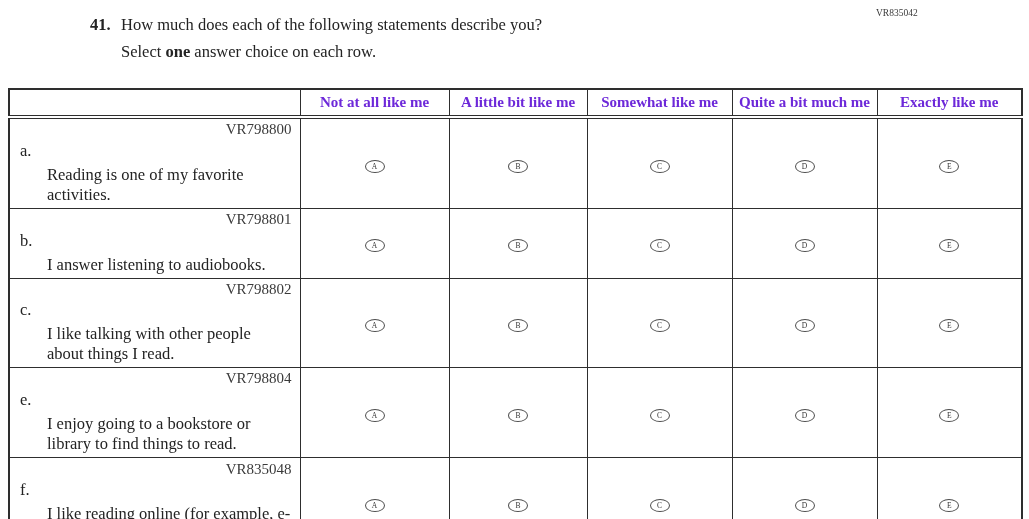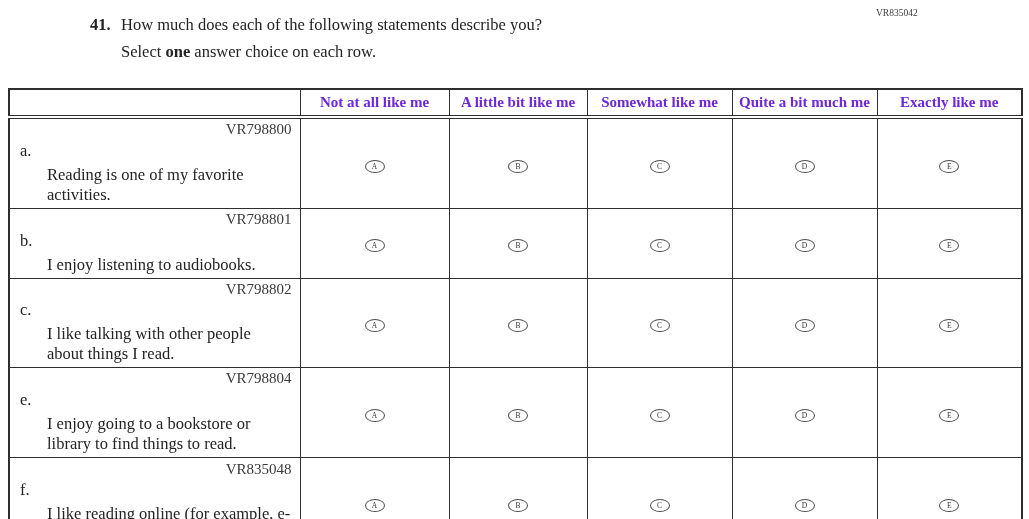--- a/index.html
+++ b/index.html
@@ -127,21 +127,21 @@
           <td class="option-cell"><span class="bubble">B</span></td>
           <td class="option-cell"><span class="bubble">C</span></td>
           <td class="option-cell"><span class="bubble">D</span></td>
           <td class="option-cell"><span class="bubble">E</span></td>
         </tr>
         <tr style="height: 43px;">
           <td class="statement-cell">
             <div class="row-code">VR798801</div>
             <div class="statement">
               <span class="stmt-label">b.</span>
-              <span class="stmt-text">I enjoy listening to audiobooks.</span>
+              <span class="stmt-text">I answer listening to audiobooks.</span>
             </div>
           </td>
           <td class="option-cell"><span class="bubble">A</span></td>
           <td class="option-cell"><span class="bubble">B</span></td>
           <td class="option-cell"><span class="bubble">C</span></td>
           <td class="option-cell"><span class="bubble">D</span></td>
           <td class="option-cell"><span class="bubble">E</span></td>
         </tr>
         <tr style="height: 66px;">
           <td class="statement-cell">

